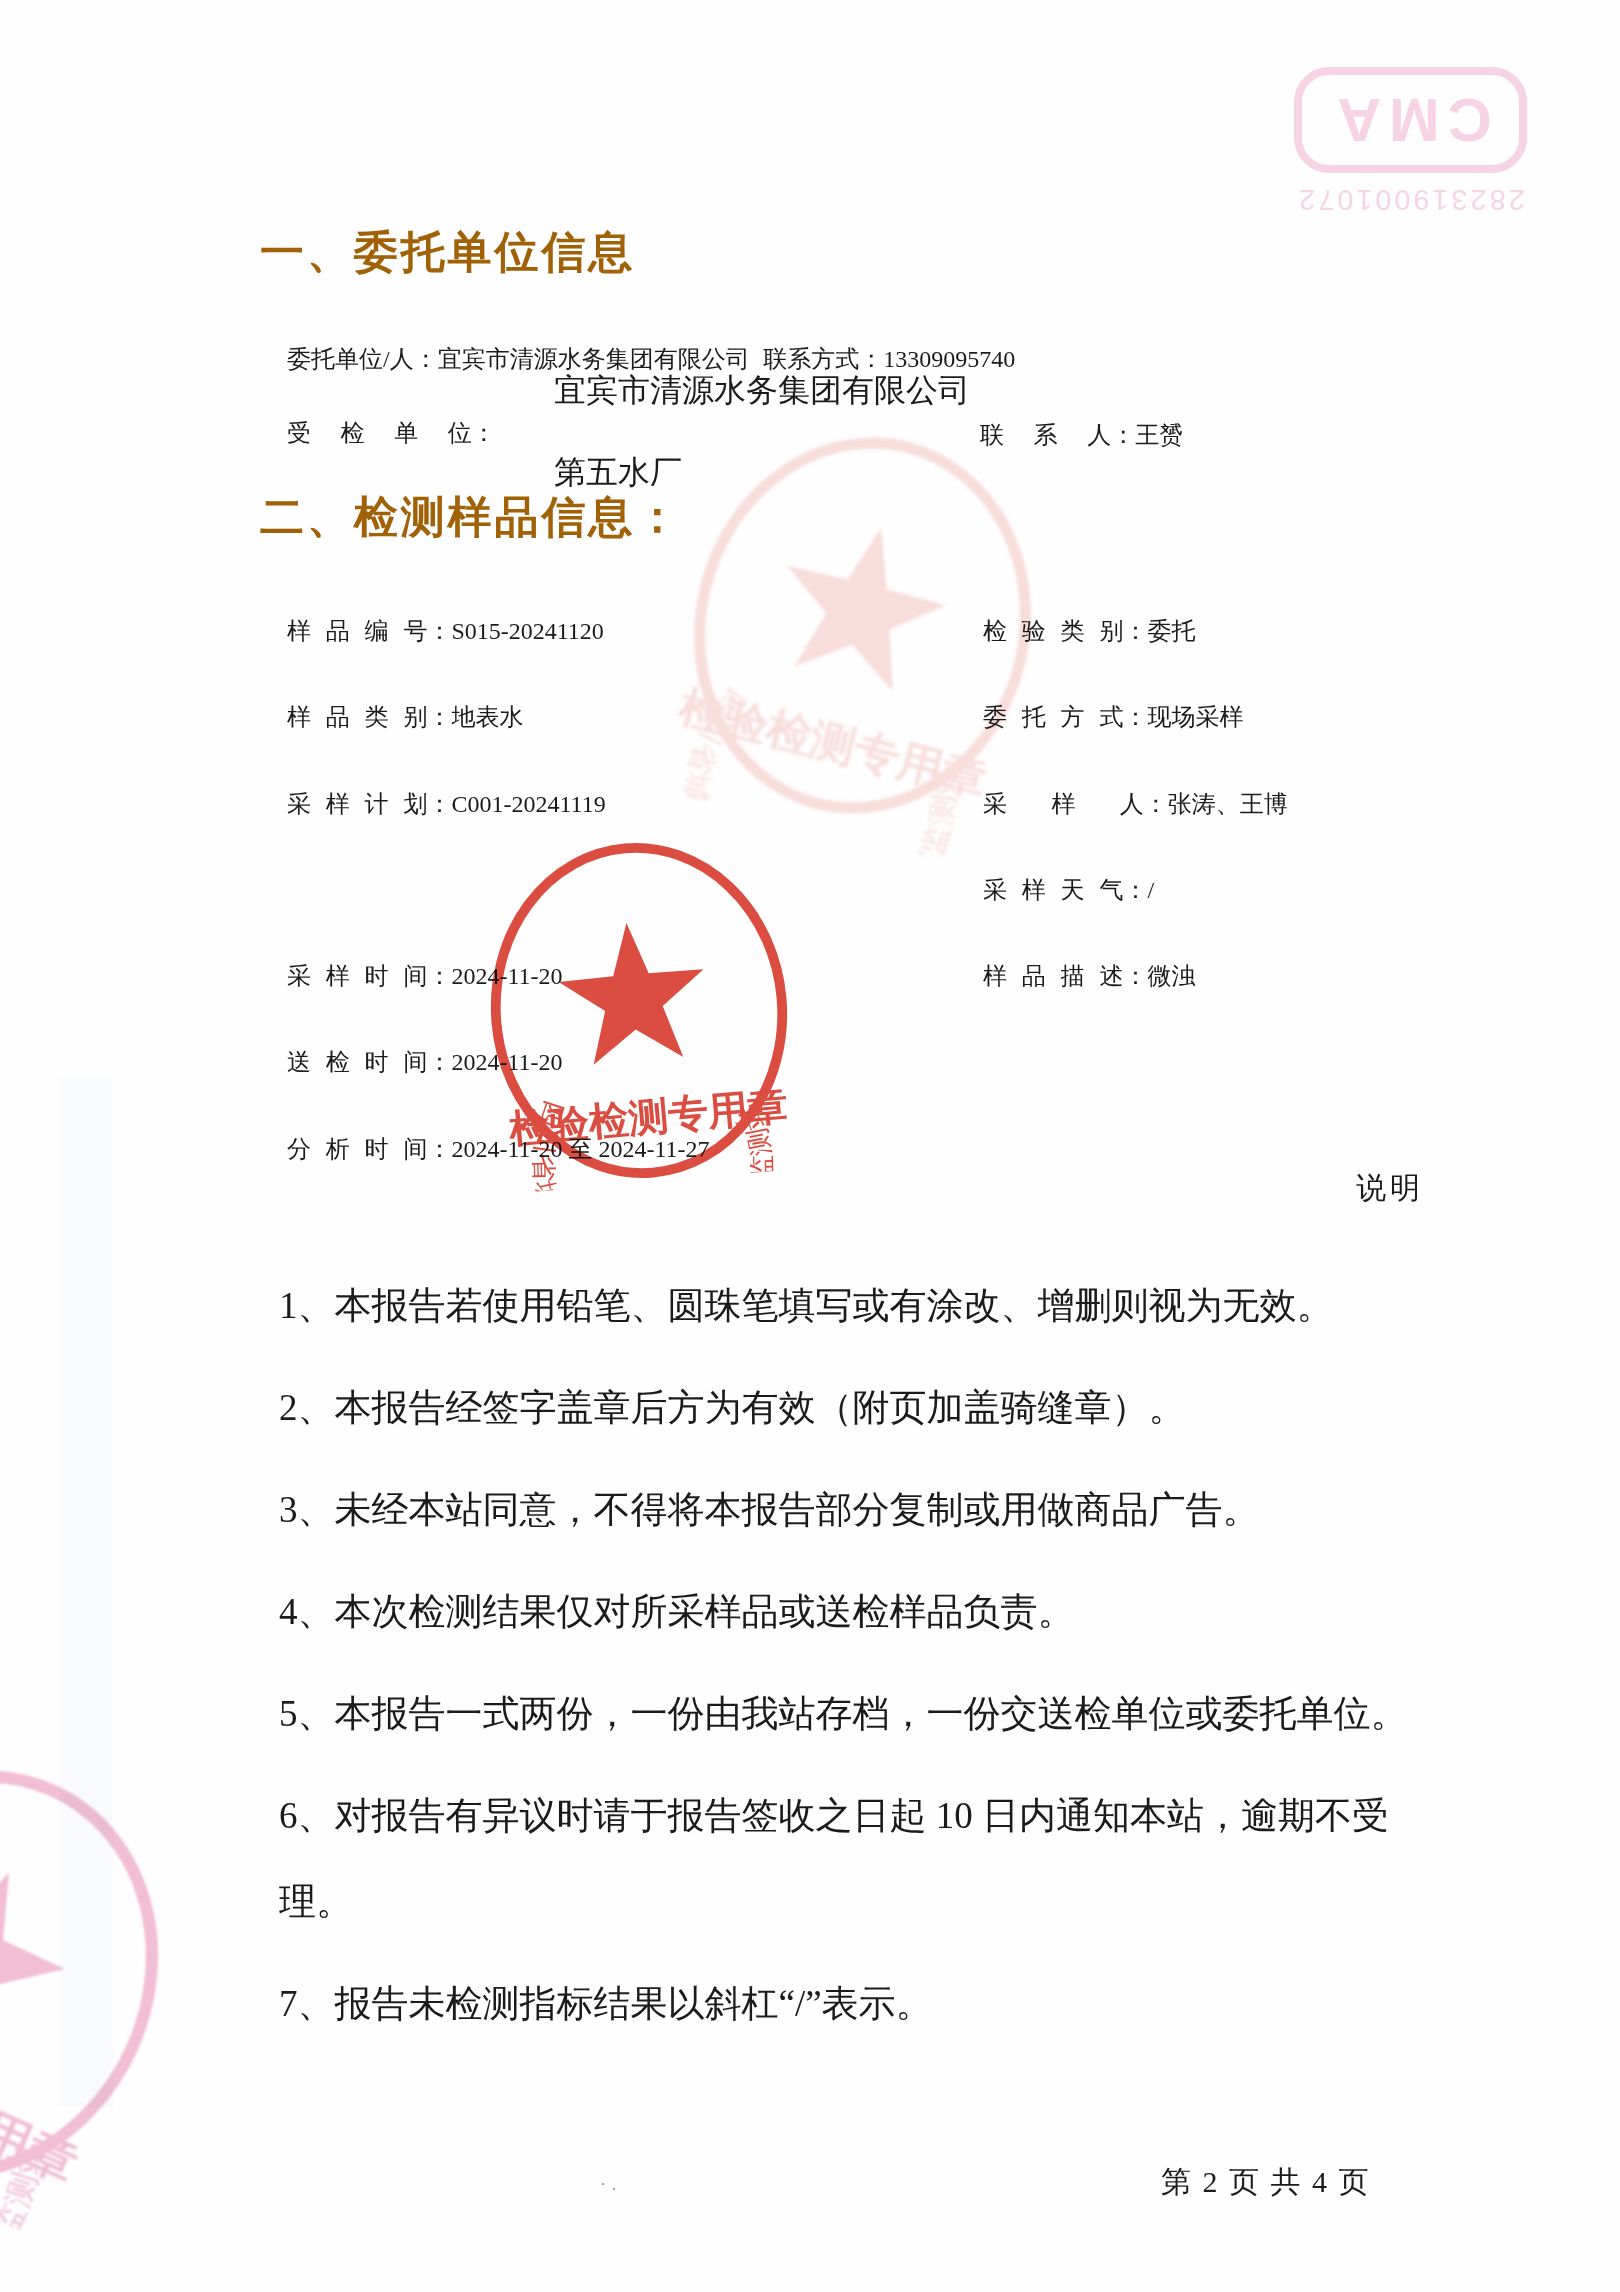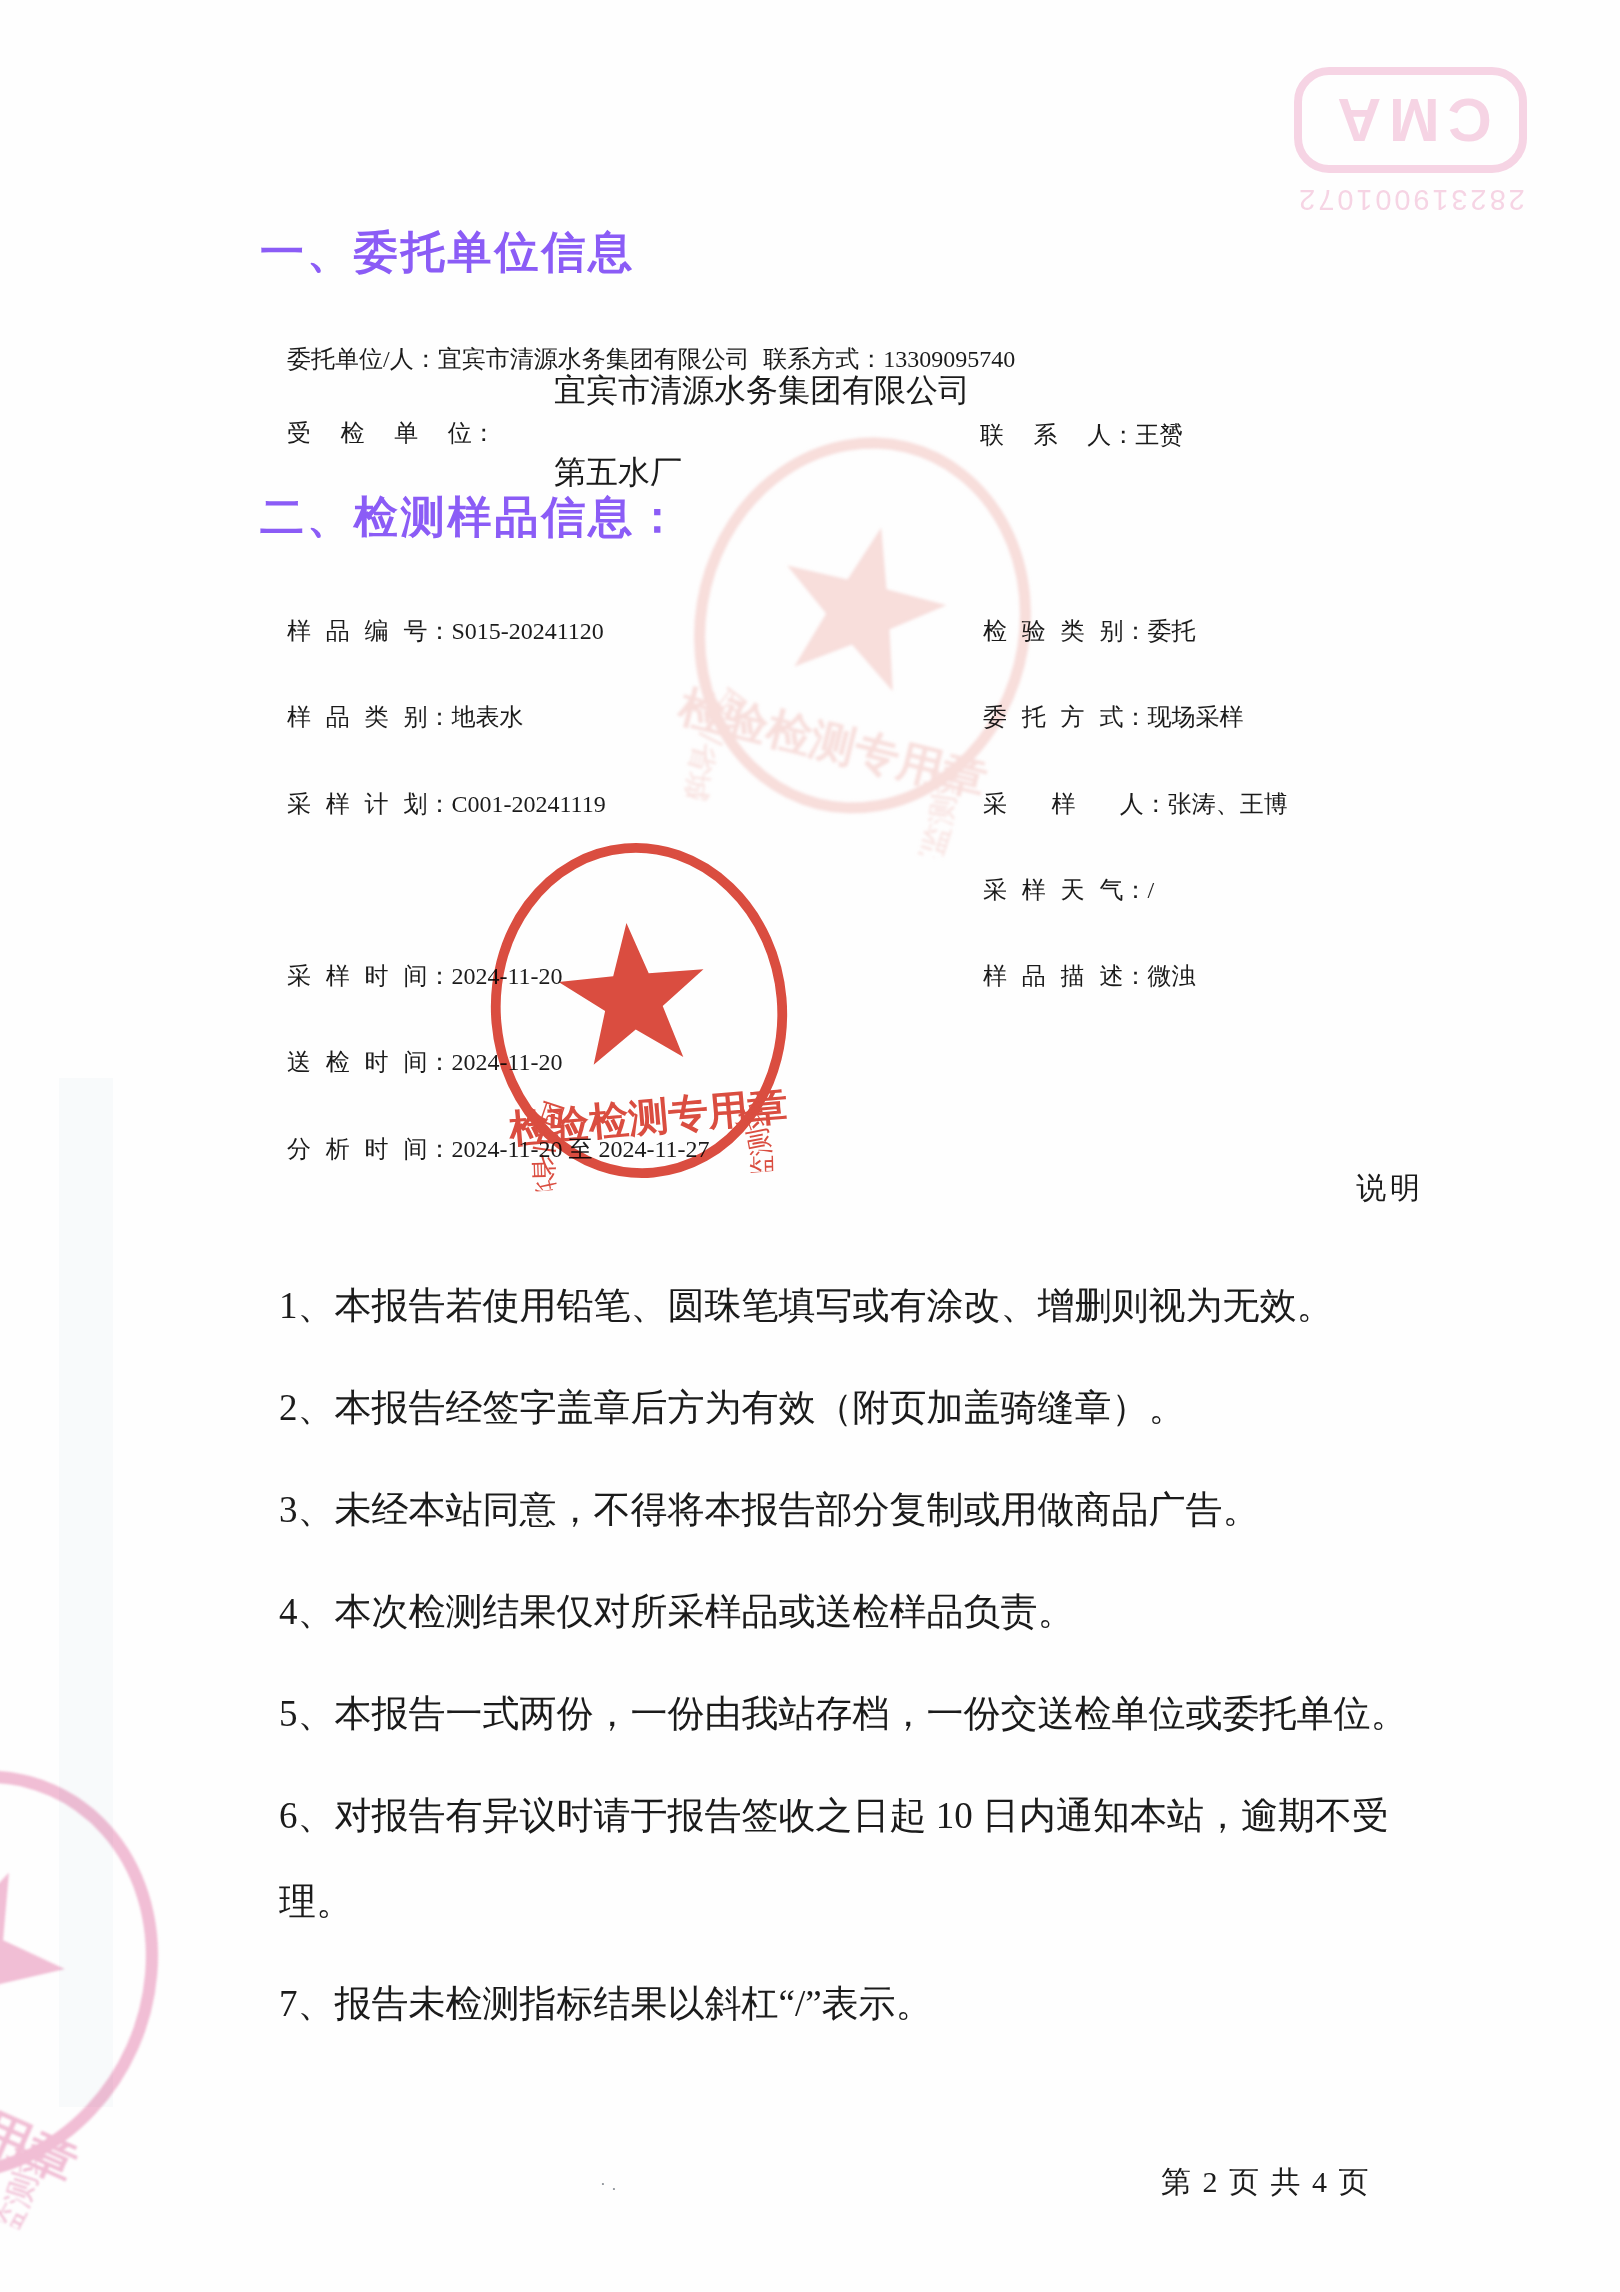--- a/index.html
+++ b/index.html
@@ -4,21 +4,21 @@
 <style>
   html,body { margin:0; padding:0; background:#e9e9e9; }
   .page {
     position:relative; width:1620px; height:2293px; margin:0 auto;
     background:#fefefe; overflow:hidden; color:#1b1b1b;
     font-family:"Liberation Serif", serif;
   }
   .abs { position:absolute; }
   .h1 {
     position:absolute; font-family:Liberation Sans, sans-serif;
-    font-weight:700; font-size:44px; letter-spacing:2.9px; color:#8b5cf6;
+    font-weight:700; font-size:44px; letter-spacing:2.9px; color:#a16207;
   }
   .bodyline { position:absolute; font-size:24px; white-space:pre; }
   .lbl { word-spacing:8.8px; white-space:pre; }
   .val { white-space:pre; }
   .small-val { font-size:32px; line-height:51px; white-space:pre; }
   .notes-title {
     position:absolute; left:263px; top:1168px; width:1161px;
     text-align:right; font-size:30px; letter-spacing:3.9px;
   }
   .notes {

